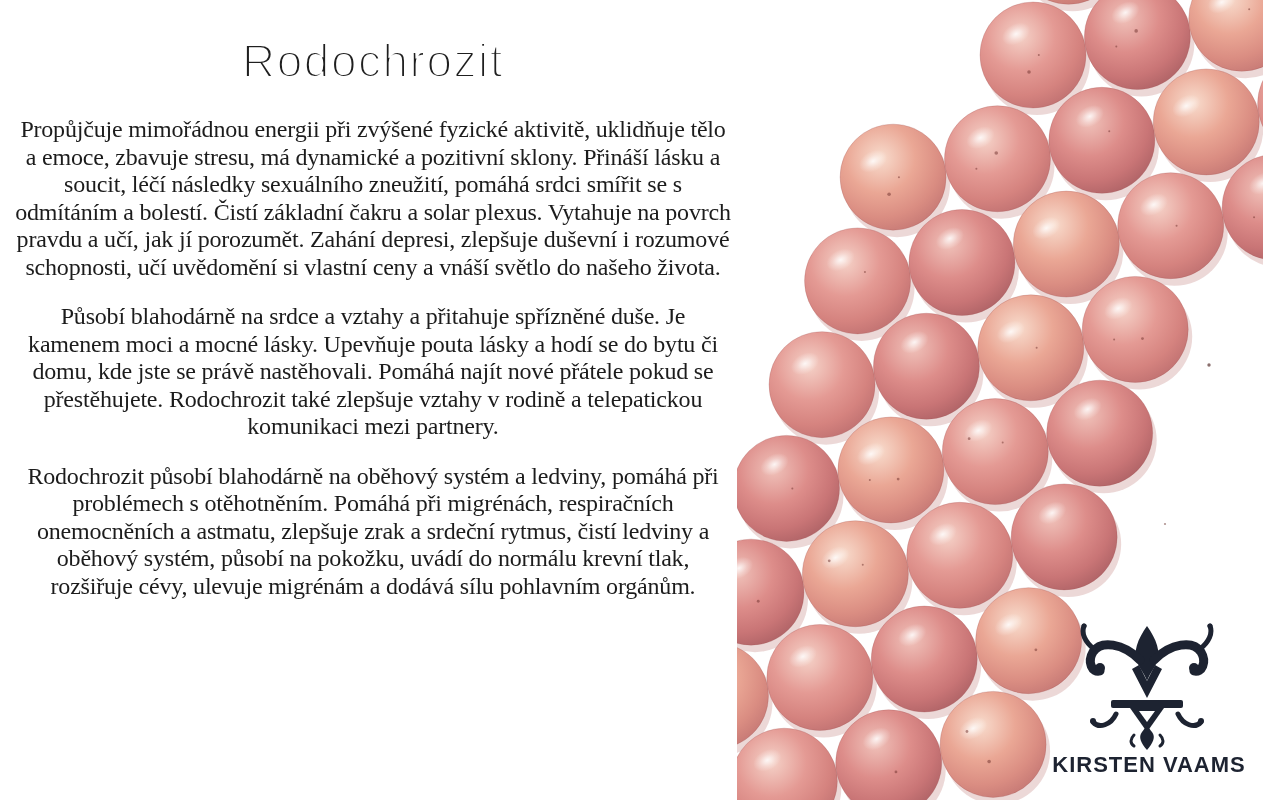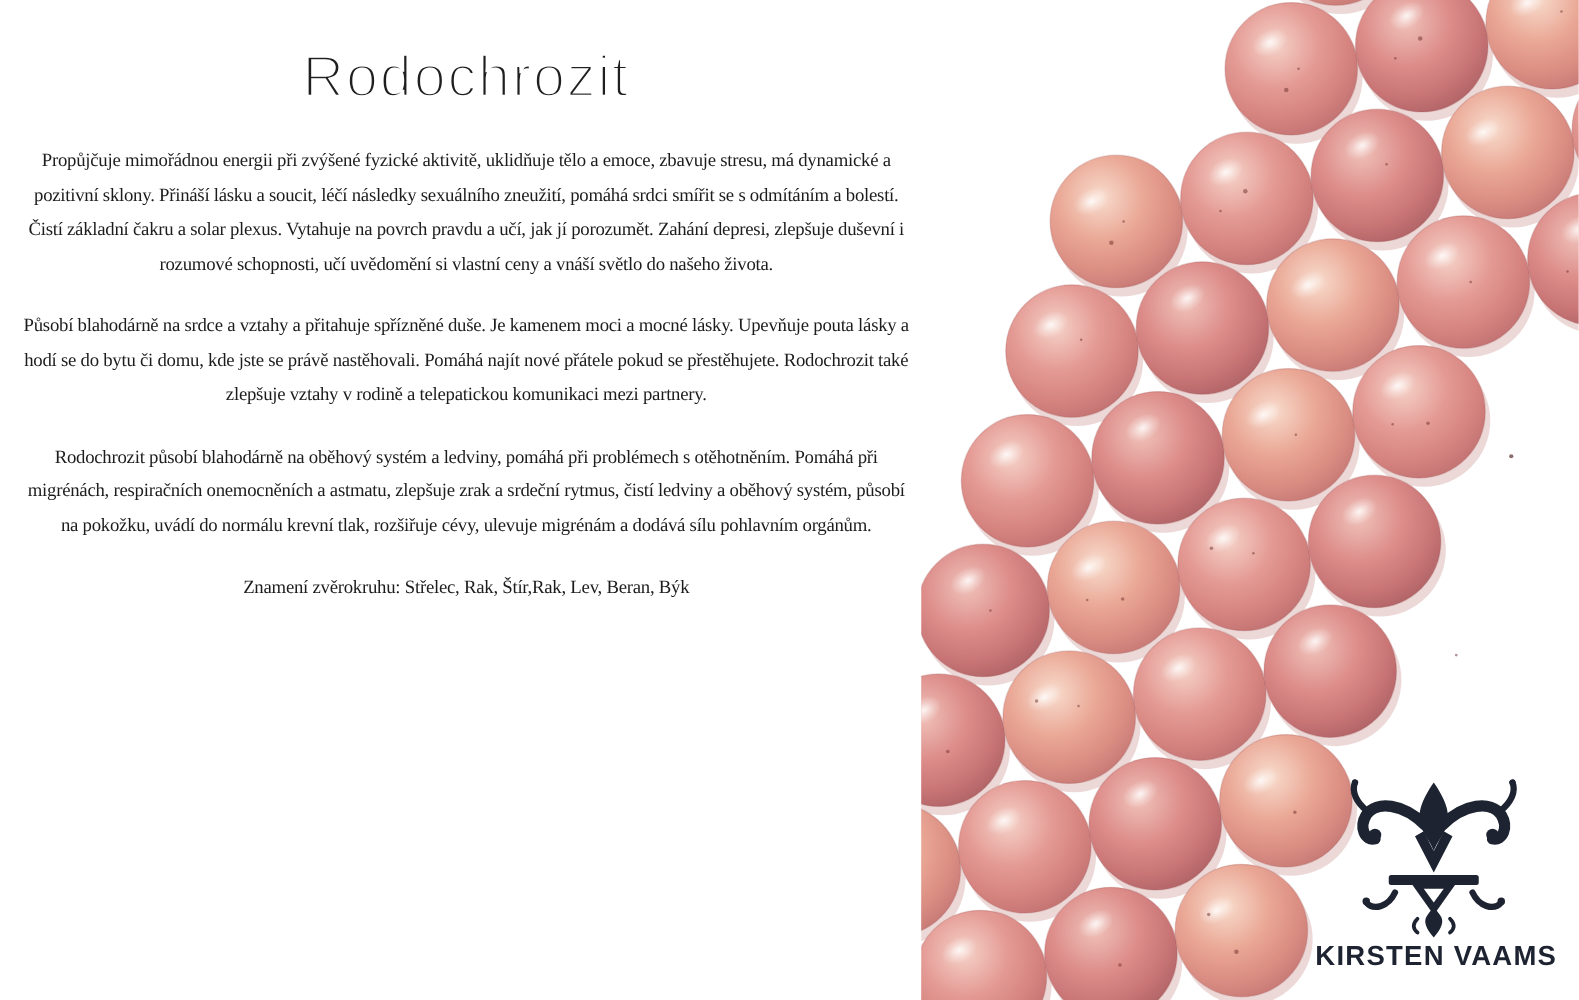--- a/index.html
+++ b/index.html
@@ -19,21 +19,21 @@
     font-family:"Liberation Sans", sans-serif;
     font-weight:normal;
     font-size:46px; line-height:50px;
     letter-spacing:1.5px;
     color:#1f1f1f;
     
     -webkit-text-stroke:2.2px #ffffff;
   }
   p.body {
     margin:22px 0 0 0;
-    font-size:15px; line-height:27.5px;
+    font-size:24px; line-height:27.5px;
     letter-spacing:-0.2px;
   }
   p.first { margin-top:30px; }
 
   .photo-svg {
     position:absolute; left:737px; top:0;
     width:526px; height:800px;
     background:#ffffff;
     display:block;
   }
@@ -47,21 +47,20 @@
 </head>
 <body>
 
 <div class="page">
 
   <div class="text-col" style="color: rgb(28, 28, 28);">
     <h1 class="title">Rodochrozit</h1>
     <p class="body first">Propůjčuje mimořádnou energii při zvýšené fyzické aktivitě, uklidňuje tělo a emoce, zbavuje stresu, má dynamické a pozitivní sklony. Přináší lásku a soucit, léčí následky sexuálního zneužití, pomáhá srdci smířit se s odmítáním a bolestí. Čistí základní čakru a solar plexus. Vytahuje na povrch pravdu a učí, jak jí porozumět. Zahání depresi, zlepšuje duševní i rozumové schopnosti, učí uvědomění si vlastní ceny a vnáší světlo do našeho života.</p>
     <p class="body">Působí blahodárně na srdce a vztahy a přitahuje spřízněné duše. Je kamenem moci a mocné lásky. Upevňuje pouta lásky a hodí se do bytu či domu, kde jste se právě nastěhovali. Pomáhá najít nové přátele pokud se přestěhujete. Rodochrozit také zlepšuje vztahy v rodině a telepatickou komunikaci mezi partnery.</p>
     <p class="body">Rodochrozit působí blahodárně na oběhový systém a ledviny, pomáhá při problémech s otěhotněním. Pomáhá při migrénách, respiračních onemocněních a astmatu, zlepšuje zrak a srdeční rytmus, čistí ledviny a oběhový systém, působí na pokožku, uvádí do normálu krevní tlak, rozšiřuje cévy, ulevuje migrénám a dodává sílu pohlavním orgánům.</p>
-    <p class="body">Znamení zvěrokruhu: Střelec, Rak, Štír,Rak, Lev, Beran, Býk</p>
   </div>
 
   <svg id="beads-svg" class="photo-svg" viewBox="0 0 526 800" xmlns="http://www.w3.org/2000/svg" style="background: rgb(255, 255, 255);">
 
     <defs>
         <radialGradient id="bead-g0" cx="0.38" cy="0.32" r="0.78">
           <stop offset="0" stop-color="#f5d2c8"></stop>
           <stop offset="0.42" stop-color="#e49a94"></stop>
           <stop offset="0.72" stop-color="#d5837f"></stop>
           <stop offset="1" stop-color="#bb6d6e"></stop>

